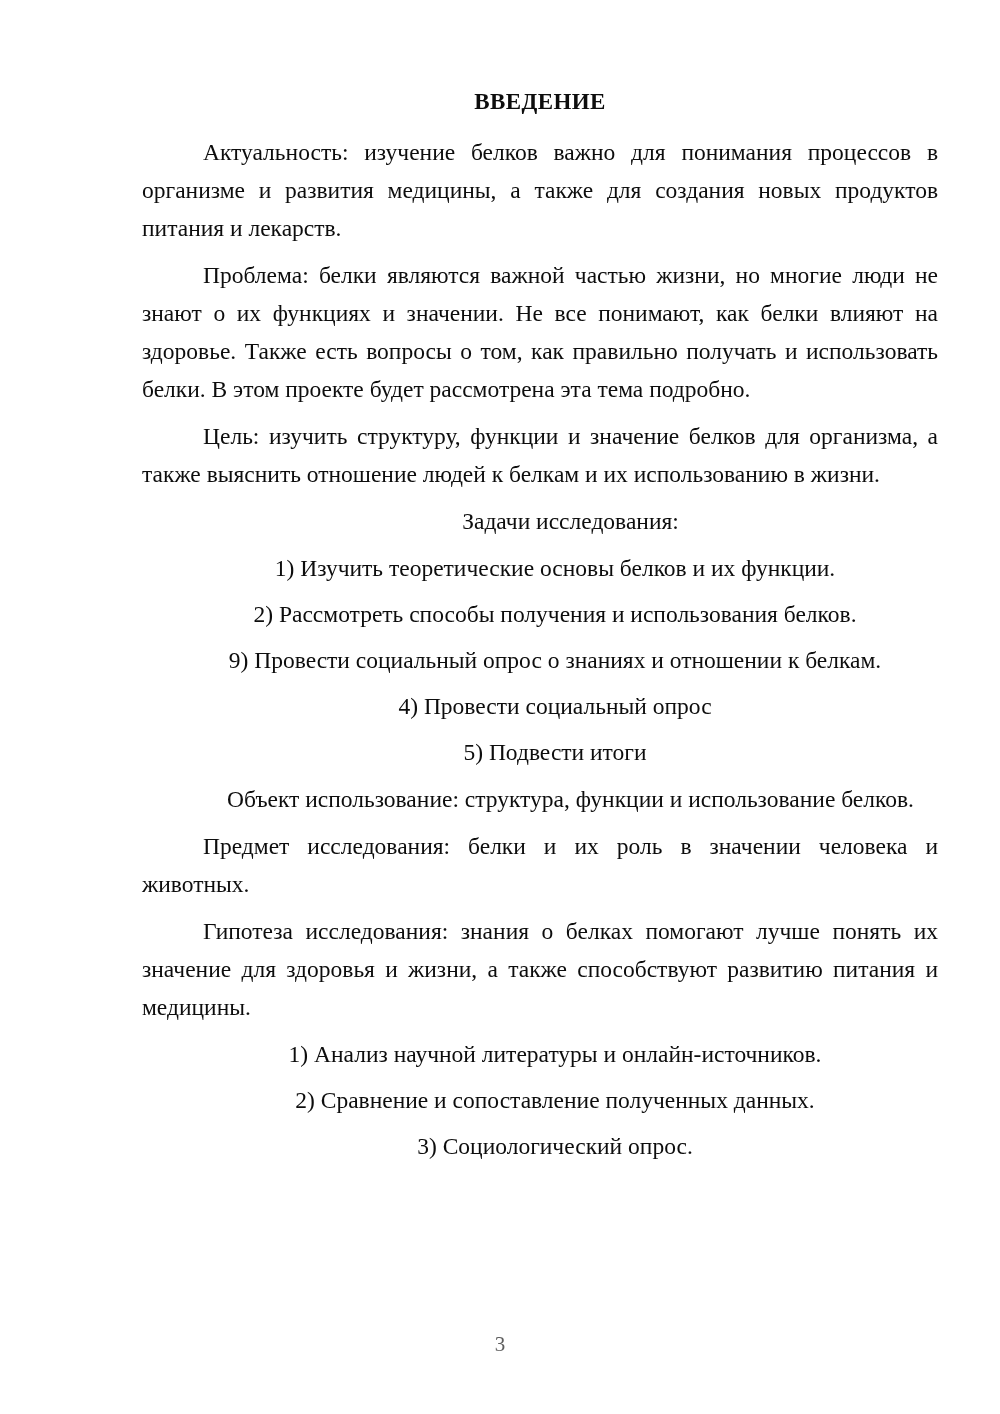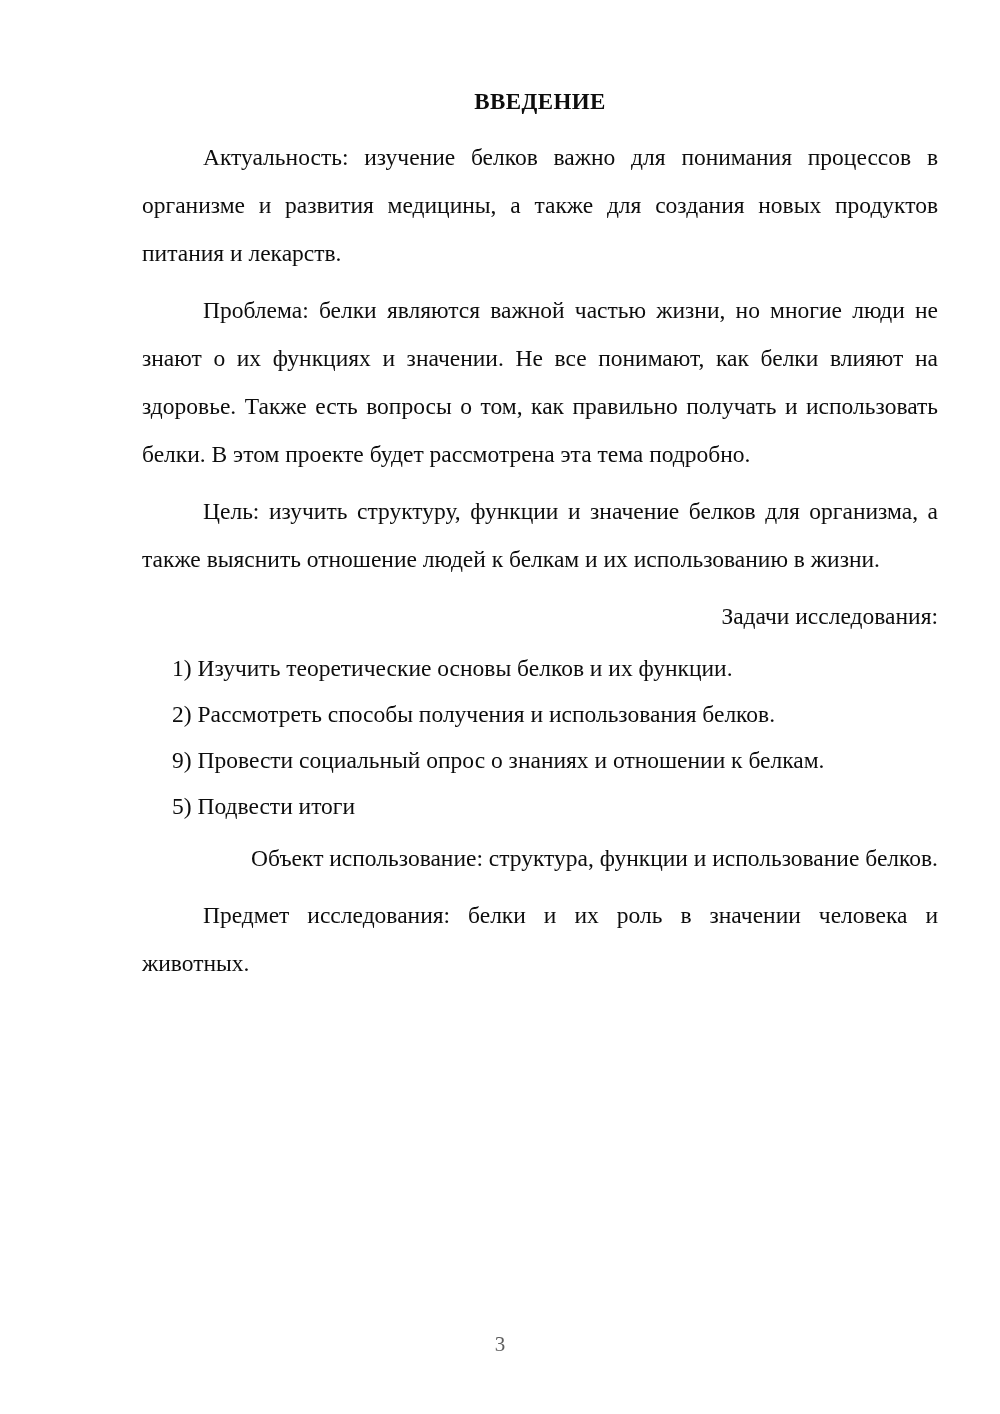--- a/index.html
+++ b/index.html
@@ -29,42 +29,42 @@
   .doc-title {
     font-size: 23px;
     font-weight: bold;
     text-align: center;
     letter-spacing: 0.4px;
     line-height: 1.25;
     margin: 0 0 16px 0;
   }
   .para {
     font-size: 23.5px;
-    line-height: 48px;
+    line-height: 38px;
     text-align: justify;
     text-justify: inter-word;
     text-indent: 61px;
     margin: 0 0 9px 0;
     hyphens: none;
   }
   .para:last-child {
     margin-bottom: 0;
   }
   .para-plain {
-    text-align: right;
+    text-align: center;
   }
   .list {
     list-style: none;
     margin: 0;
     padding: 0;
   }
   .list-item {
     font-size: 23.5px;
     line-height: 38px;
-    text-align: left;
+    text-align: center;
     padding-left: 30px;
     text-indent: 0;
     margin: 0 0 8px 0;
     white-space: nowrap;
   }
   .list-item:last-child {
     margin-bottom: 0;
   }
   .block-gap {
     height: 9px;
@@ -94,29 +94,36 @@
     <p class="para">Проблема: белки являются важной частью жизни, но многие люди не знают о их функциях и значении. Не все понимают, как белки влияют на здоровье. Также есть вопросы о том, как правильно получать и использовать белки. В этом проекте будет рассмотрена эта тема подробно.</p>
 
     <p class="para">Цель: изучить структуру, функции и значение белков для организма, а также выяснить отношение людей к белкам и их использованию в жизни.</p>
 
     <p class="para para-plain">Задачи исследования:</p>
 
     <ul class="list">
       <li class="list-item">1) Изучить теоретические основы белков и их функции.</li>
       <li class="list-item">2) Рассмотреть способы получения и использования белков.</li>
       <li class="list-item">9) Провести социальный опрос о знаниях и отношении к белкам.</li>
+      <li class="list-item">4) Провести социальный опрос</li>
       <li class="list-item">5) Подвести итоги</li>
     </ul>
 
     <div class="block-gap"></div>
 
     <p class="para para-plain">Объект использование: структура, функции и использование белков.</p>
 
     <p class="para">Предмет исследования: белки и их роль в значении человека и животных.</p>
 
+    <p class="para">Гипотеза исследования: знания о белках помогают лучше понять их значение для здоровья и жизни, а также способствуют развитию питания и медицины.</p>
 
 
+    <ul class="list">
+      <li class="list-item">1) Анализ научной литературы и онлайн-источников.</li>
+      <li class="list-item">2) Сравнение и сопоставление полученных данных.</li>
+      <li class="list-item">3) Социологический опрос.</li>
+    </ul>
 
   </div>
 
   <div class="page-number">3</div>
 
 </div>
 
 </body></html>

